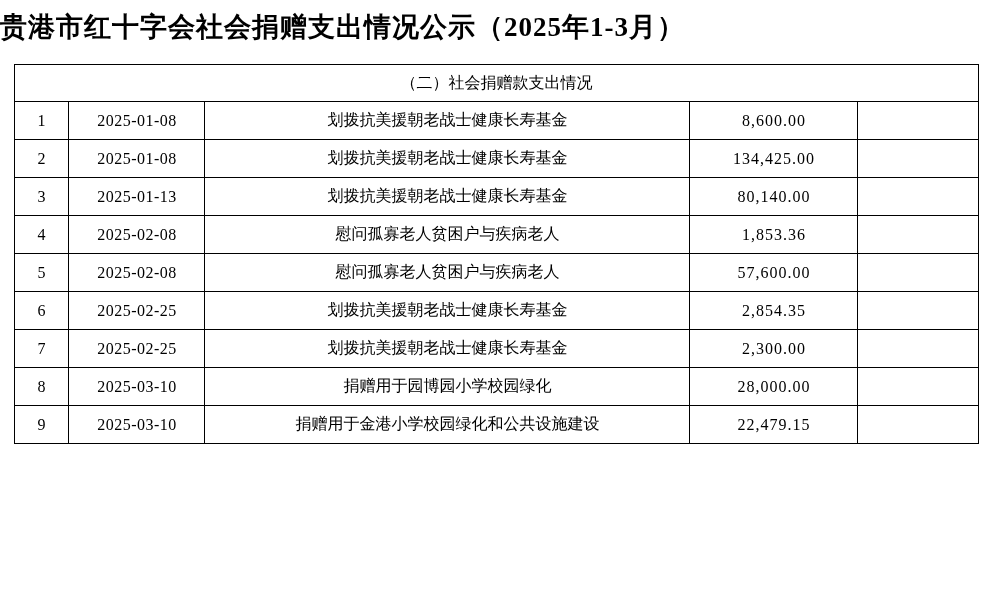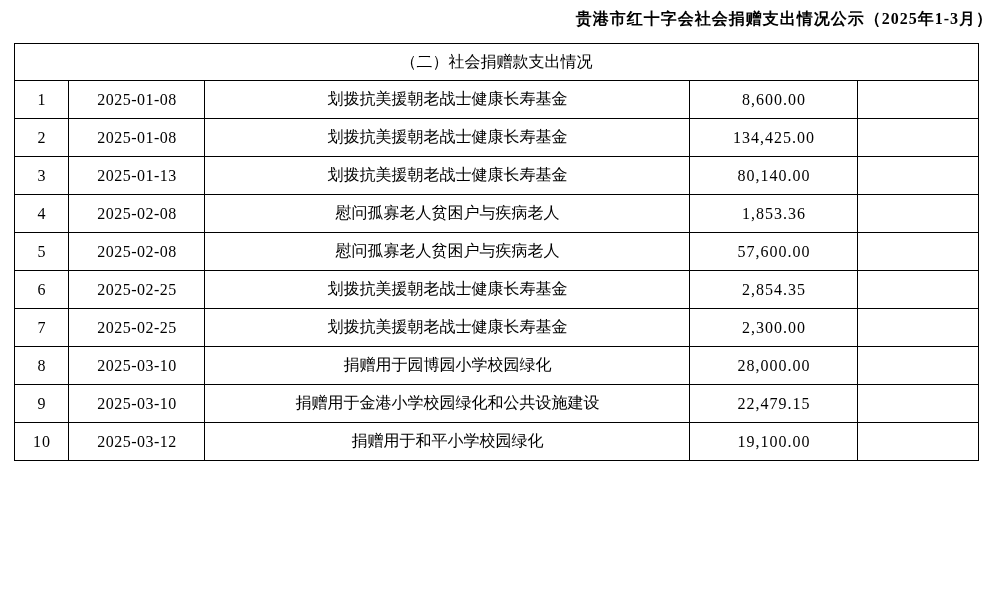--- a/index.html
+++ b/index.html
@@ -14,31 +14,31 @@
     color: #000000;
     overflow: hidden;
   }
   .page {
     width: 993px;
     height: 608px;
     position: relative;
     box-sizing: border-box;
   }
   .doc-title {
-    text-align: right;
-    font-size: 16px;
+    text-align: left;
+    font-size: 27px;
     font-weight: bold;
     letter-spacing: 1px;
     padding: 9px 0 11px 0;
     font-family: "Liberation Serif", "DejaVu Serif", serif;
   }
   table.main-table {
     border-collapse: collapse;
     width: 963px;
-    margin: 2px auto;
+    margin: 8px auto;
     table-layout: fixed;
   }
   table.main-table td {
     border: 1px solid #000000;
     text-align: center;
     vertical-align: middle;
     font-size: 16px;
     height: 37px;
     padding: 0 2px;
     font-family: "Liberation Serif", "DejaVu Serif", serif;
@@ -145,24 +145,17 @@
         <td class="mono-num">28,000.00</td>
         <td></td>
       </tr>
       <tr>
         <td class="mono-num">9</td>
         <td class="date-cell mono-num">2025-03-10</td>
         <td>捐赠用于金港小学校园绿化和公共设施建设</td>
         <td class="mono-num">22,479.15</td>
         <td></td>
       </tr>
-      <tr>
-        <td class="mono-num">10</td>
-        <td class="date-cell mono-num">2025-03-12</td>
-        <td>捐赠用于和平小学校园绿化</td>
-        <td class="mono-num">19,100.00</td>
-        <td></td>
-      </tr>
 
     </tbody>
   </table>
 
 </div>
 
 </body></html>

